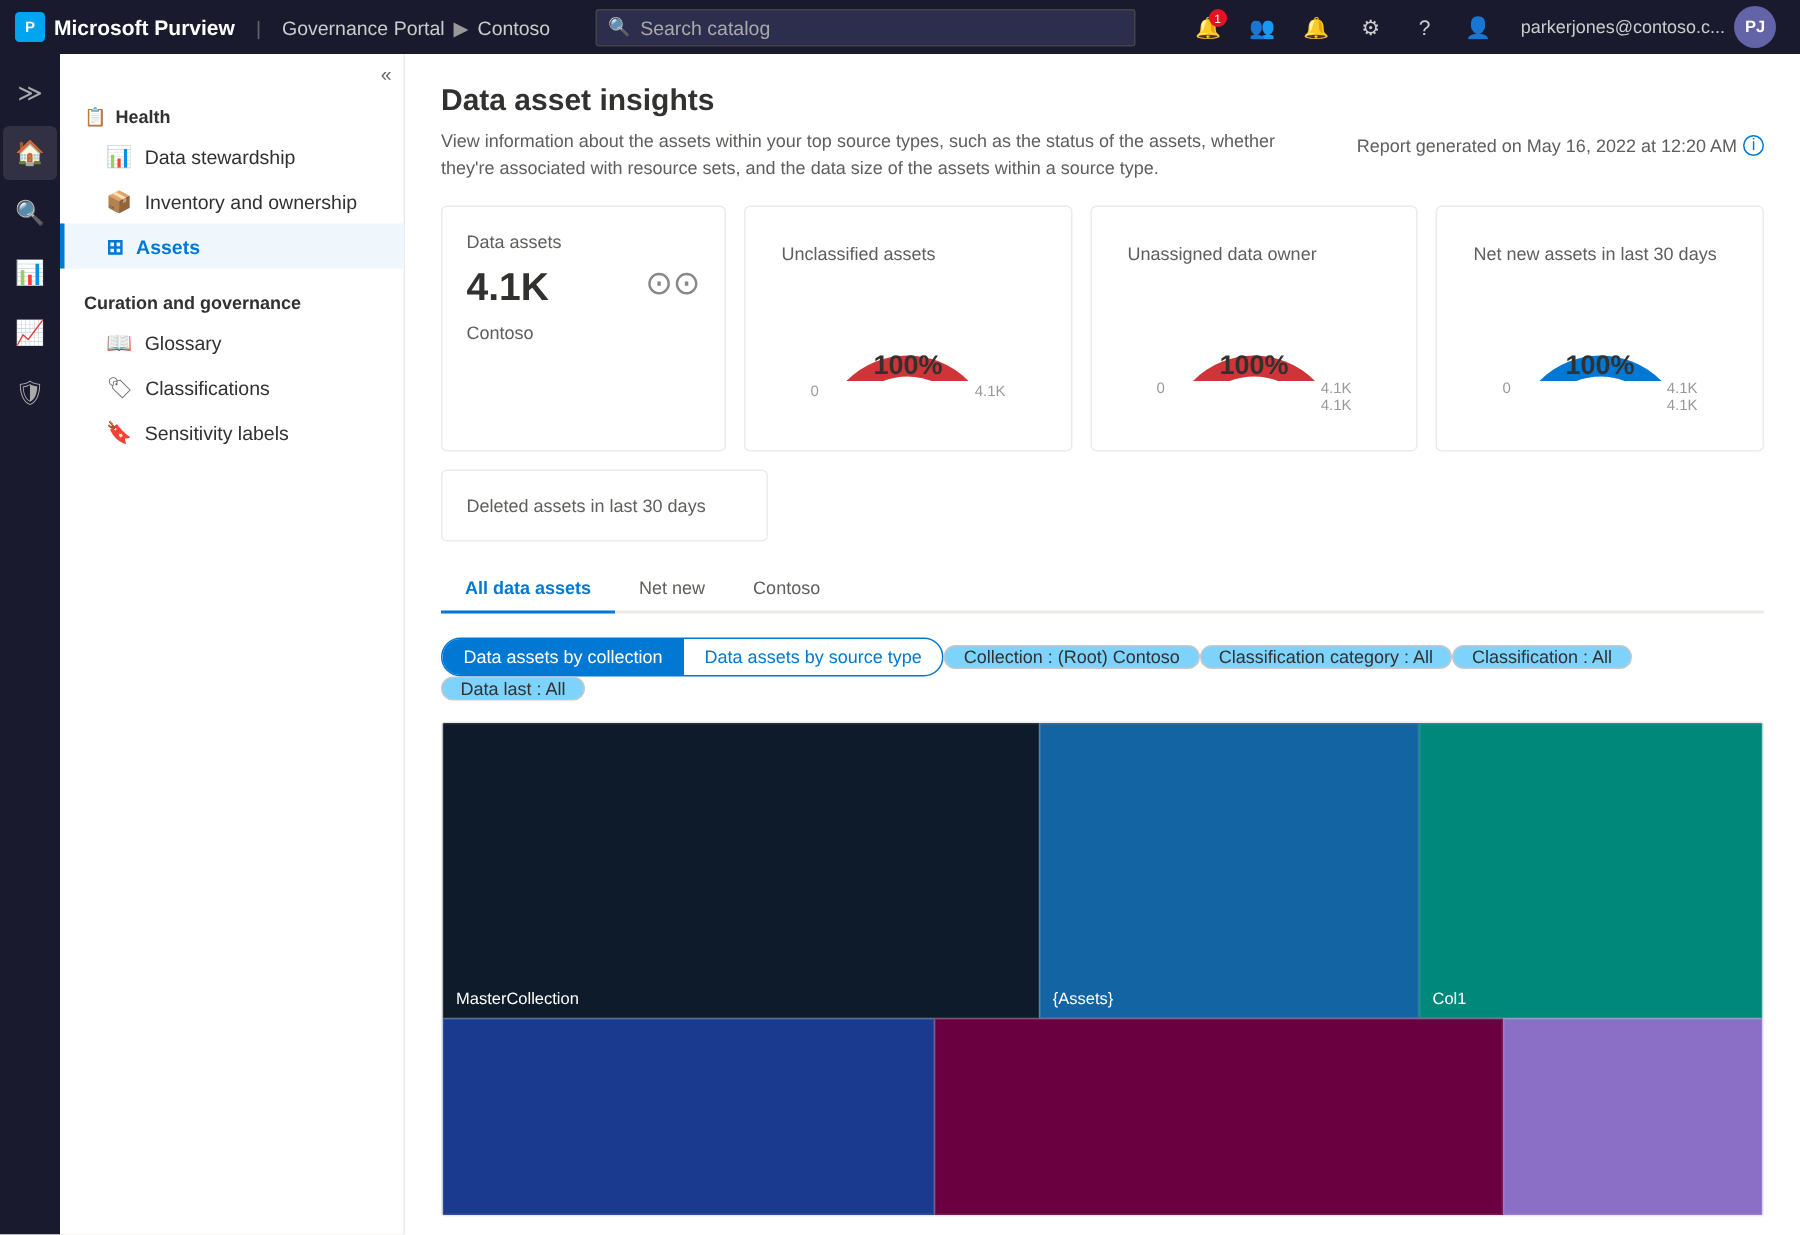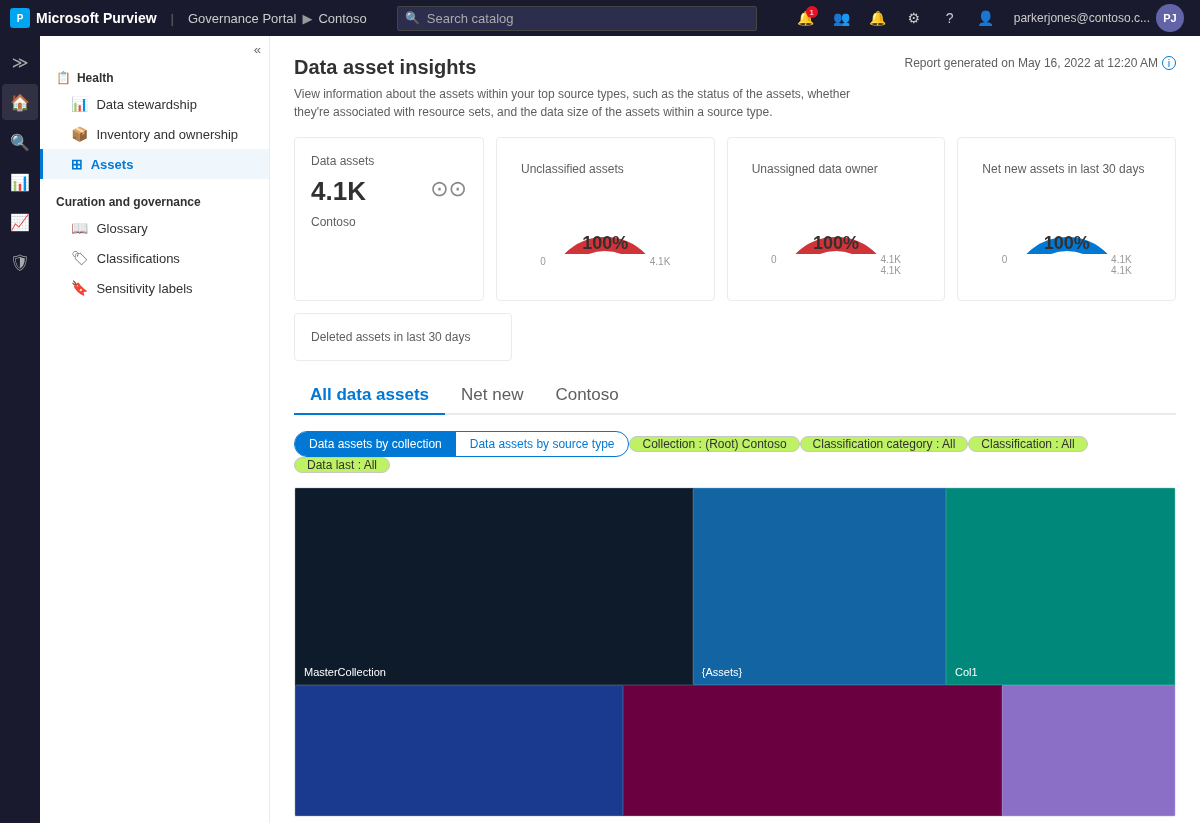--- a/index.html
+++ b/index.html
@@ -246,21 +246,21 @@
     
     .tabs-row {
       display: flex;
       gap: 0;
       border-bottom: 2px solid #edebe9;
       margin: 16px 0 16px;
     }
     .tab {
       padding: 8px 16px;
       cursor: pointer;
-      font-size: 17px;
+      font-size: 12px;
       color: #605e5c;
       border-bottom: 2px solid transparent;
       margin-bottom: -2px;
     }
     .tab.active {
       color: #0078d4;
       border-bottom-color: #0078d4;
       font-weight: 600;
     }
 
@@ -290,21 +290,21 @@
       background: #0078d4;
       color: white;
     }
     .filter-chip {
       border: 1px solid #c7c7c7;
       border-radius: 14px;
       padding: 0 12px;
       font-size: 12px;
       color: #323130;
       cursor: pointer;
-      background: #bef264;
+      background: #7dd3fc;
     }
 
     
     .treemap-container {
       width: 100%;
       height: 330px;
       position: relative;
       overflow: hidden;
       border: 1px solid #edebe9;
       border-radius: 2px;
@@ -411,21 +411,21 @@
     </div>
 
     <div class="sidebar-item">
       <span class="item-icon">🔖</span>
       <span>Sensitivity labels</span>
     </div>
   </div>
 
   <div class="main-content" style="position:relative;">
 
-    <div style="display:flex; justify-content:space-between; align-items:flex-start;">
+    <div style="display:flex; justify-content:space-between; align-items:center;">
       <div>
         <h1 class="page-title">Data asset insights</h1>
         <p class="page-description">View information about the assets within your top source types, such as the status of the assets, whether they're associated with resource sets, and the data size of the assets within a source type.</p>
       </div>
       <div style="display:flex; align-items:center; gap:4px; white-space:nowrap; font-size:12px; color:#605e5c; flex-shrink:0; padding-left:16px;">
         <span>Report generated on May 16, 2022 at 12:20 AM</span>
         <span style="font-size:11px; color:#0078d4; border:1px solid #0078d4; border-radius:50%; width:14px; height:14px; display:inline-flex; align-items:center; justify-content:center;">i</span>
       </div>
     </div>
 

